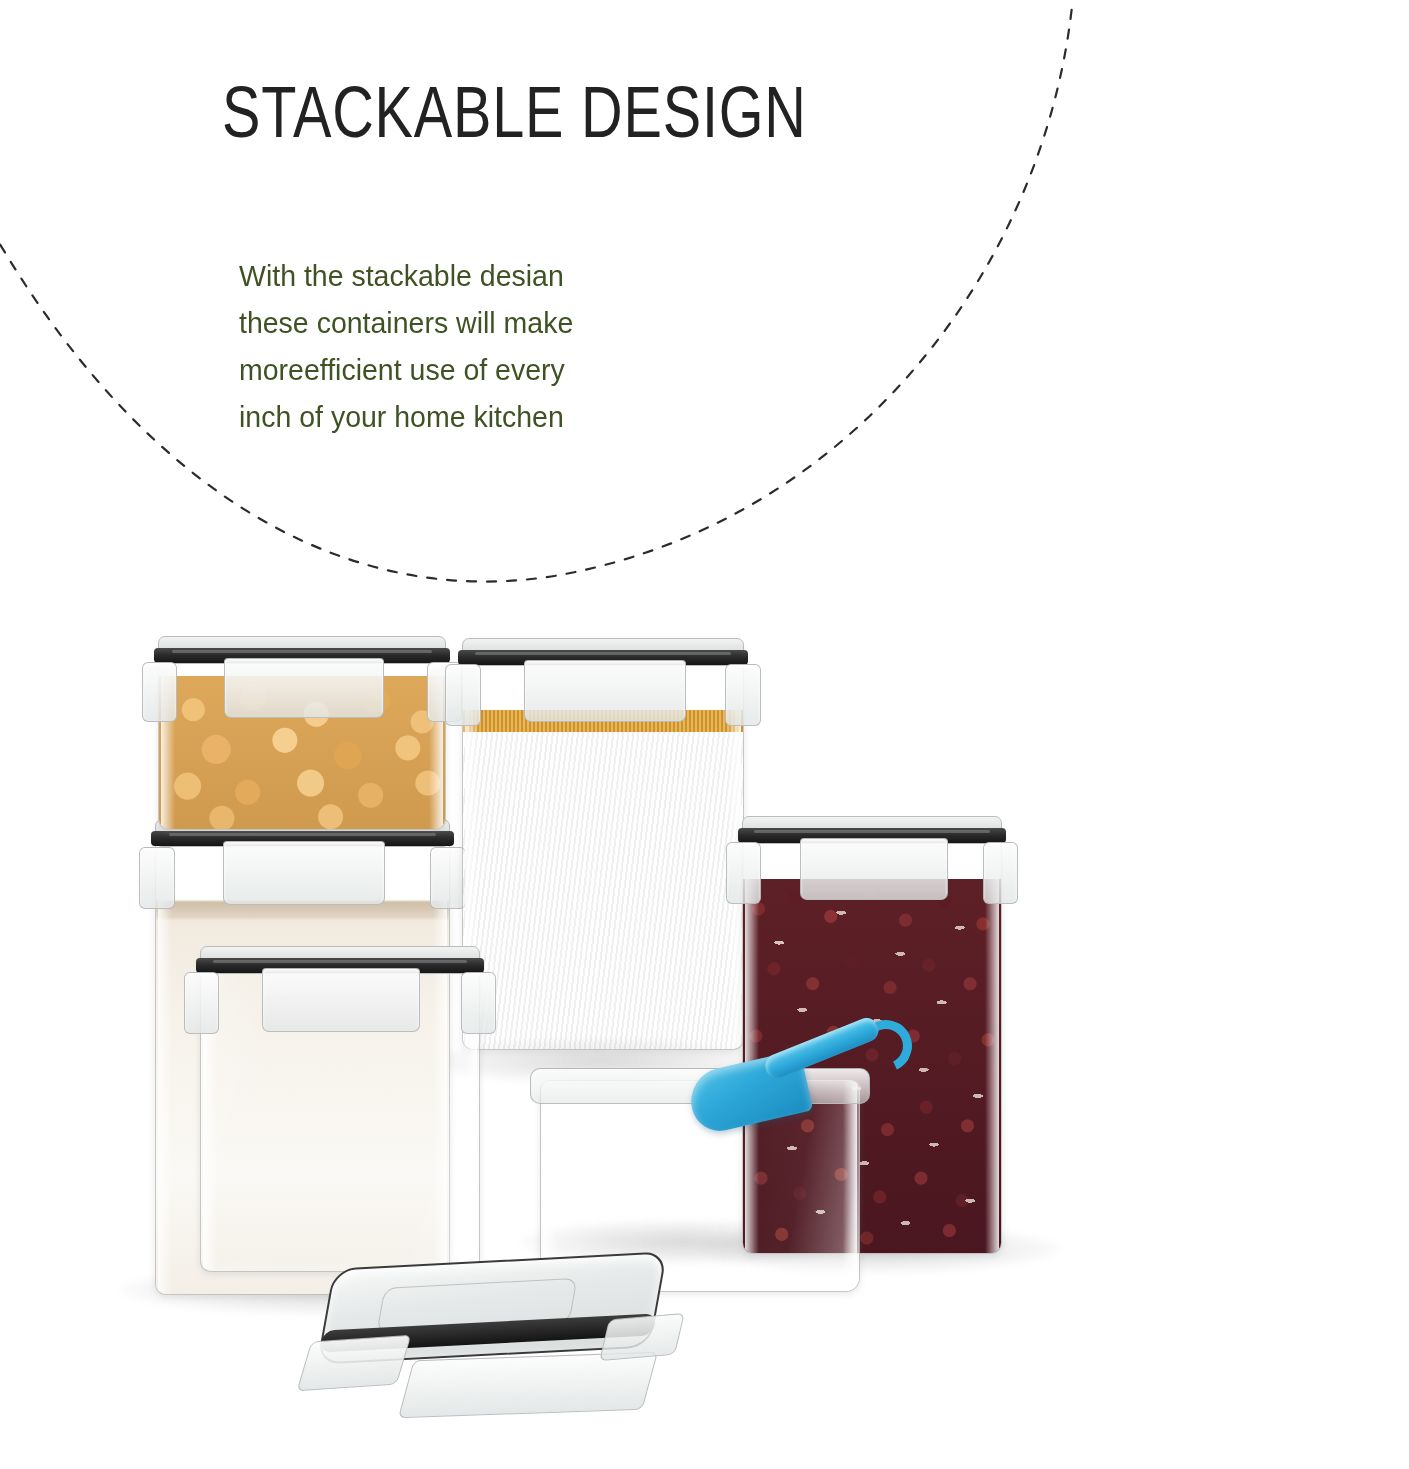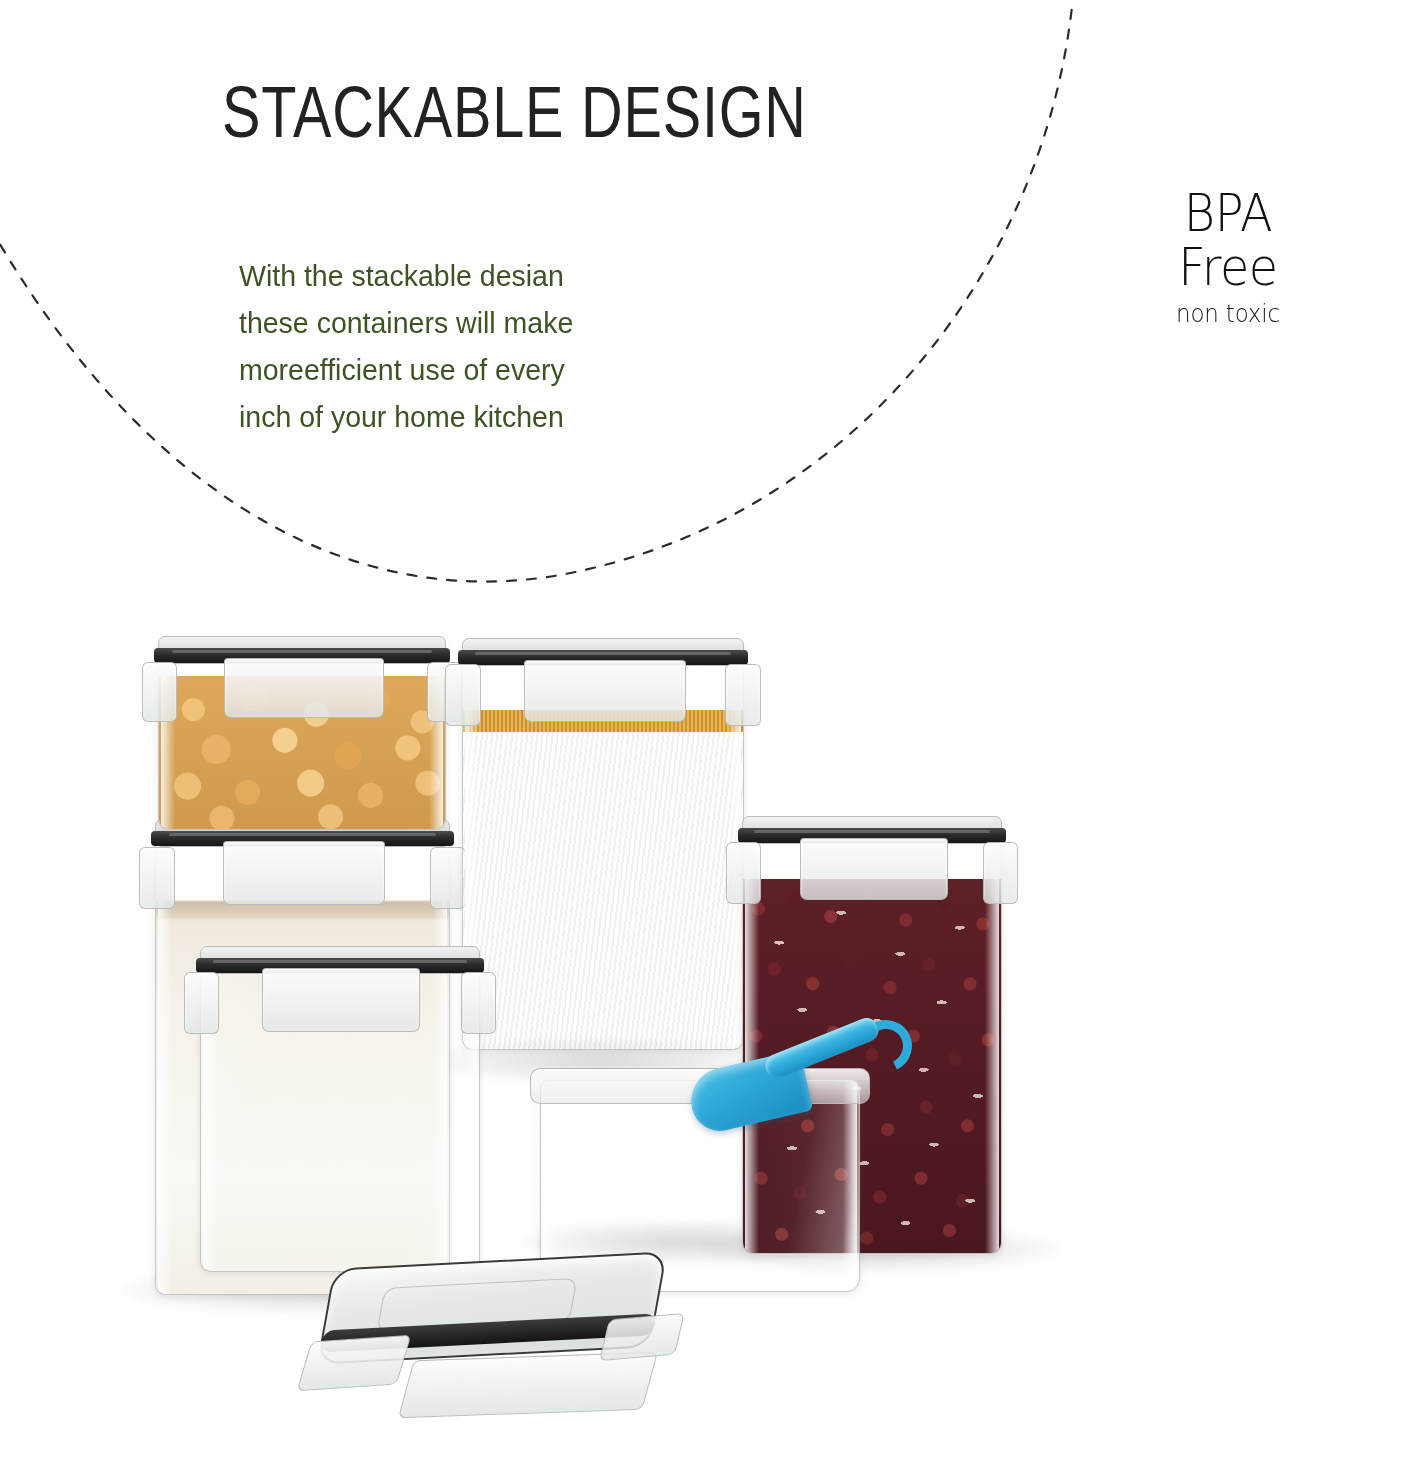--- a/index.html
+++ b/index.html
@@ -351,27 +351,20 @@
   <div class="blurb">
     <div>With the stackable desian</div>
     <div>these containers will make</div>
     <div>moreefficient use of every</div>
     <div>inch of your home kitchen</div>
   </div>
 
   <div class="features">
 
 
-    <div class="feature" id="feat-2">
-      <div class="f-title">
-        <span>BPA</span>
-        <span>Free</span>
-      </div>
-      <div class="f-sub">non toxic</div>
-    </div>
 
 
   </div>
 
   <div class="photo">
 
     <div class="shadow" style="left:120px;top:665px;width:430px;height:50px;"></div>
     <div class="shadow" style="left:430px;top:438px;width:340px;height:46px;"></div>
     <div class="shadow" style="left:700px;top:625px;width:360px;height:48px;"></div>
     <div class="shadow" style="left:520px;top:620px;width:330px;height:44px;"></div>

